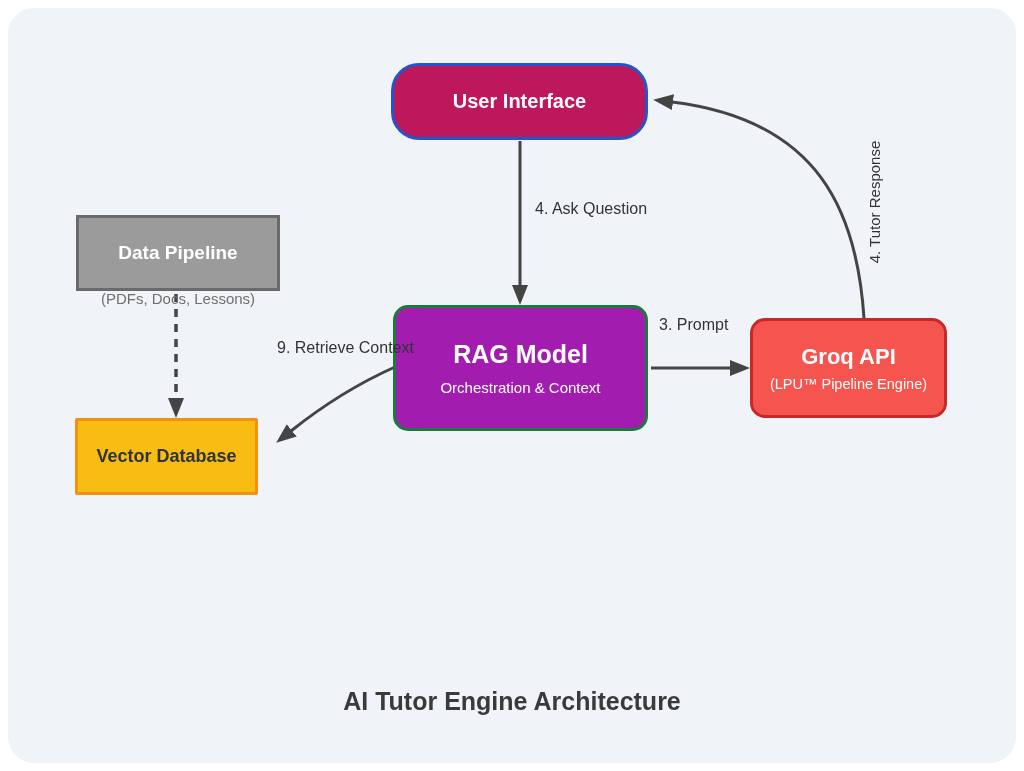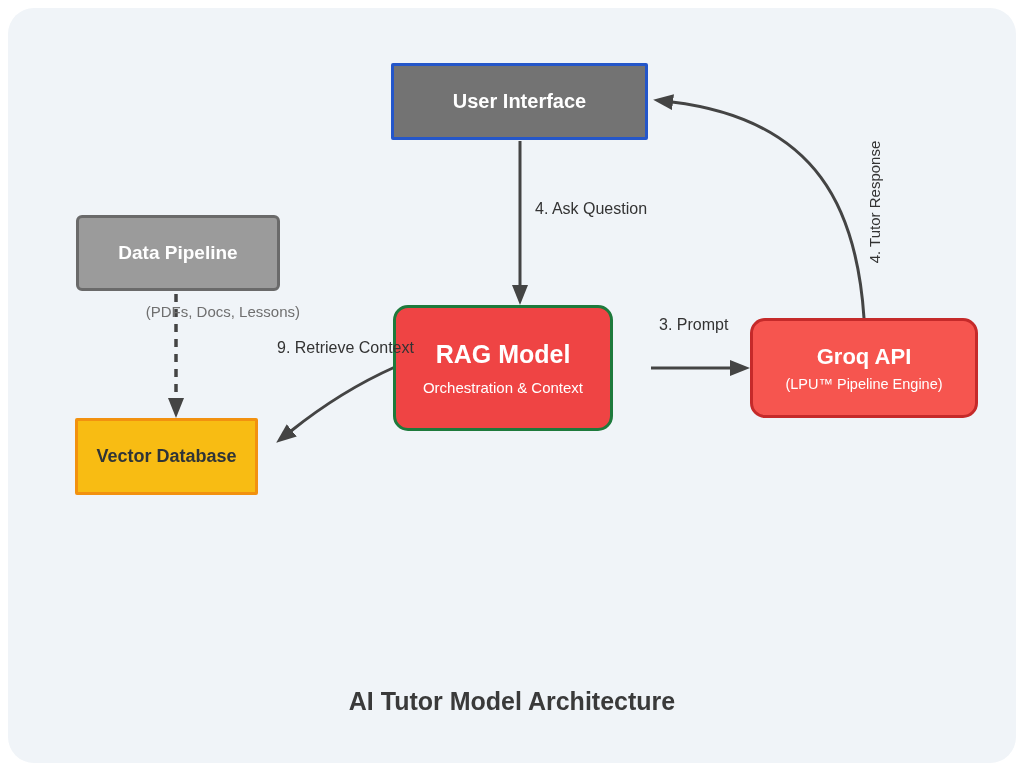--- a/index.html
+++ b/index.html
@@ -17,45 +17,45 @@
 
   .node {
     position: absolute; display: flex; flex-direction: column;
     align-items: center; justify-content: center; text-align: center;
     color: #ffffff; font-weight: bold;
   }
   .node .subtitle { font-weight: normal; }
 
   .node.user-interface {
     left: 383px; top: 55px; width: 257px; height: 77px;
-    background: #737373; border: 3px solid #2456C9; border-radius: 2px;
+    background: #be185d; border: 3px solid #2456C9; border-radius: 28px;
     font-size: 20px;
   }
   .node.data-pipeline {
     left: 68px; top: 207px; width: 204px; height: 76px;
-    background: #9B9B9B; border: 3px solid #6A6A6A; border-radius: 6px;
+    background: #9B9B9B; border: 3px solid #6A6A6A; border-radius: 0;
     font-size: 19px;
   }
   .pipeline-caption {
-    position: absolute; left: 48px; top: 295px; width: 244px;
-    text-align: right; font-size: 15px; color: #6F6F6F;
+    position: absolute; left: 48px; top: 282px; width: 244px;
+    text-align: center; font-size: 15px; color: #6F6F6F;
   }
   .node.vector-database {
     left: 67px; top: 410px; width: 183px; height: 77px;
     background: #F8BC13; border: 3px solid #F2910F; border-radius: 2px;
     color: #2F3437; font-size: 18px;
   }
   .node.rag-model {
-    left: 385px; top: 297px; width: 220px; height: 126px;
-    background: #ef4444; border: 3px solid #1E7A3C; border-radius: 15px;
+    left: 385px; top: 297px; width: 255px; height: 126px;
+    background: #a21caf; border: 3px solid #1E7A3C; border-radius: 15px;
     font-size: 25px;
   }
   .node.rag-model .subtitle { font-size: 15px; margin-top: 10px; }
   .node.groq-api {
-    left: 742px; top: 310px; width: 228px; height: 100px;
+    left: 742px; top: 310px; width: 197px; height: 100px;
     background: #F6554F; border: 3px solid #C52A2A; border-radius: 15px;
     font-size: 22px;
   }
   .node.groq-api .subtitle { font-size: 14.5px; margin-top: 6px; }
 
   .edge-label {
     position: absolute; font-size: 16px; color: #333333; white-space: nowrap;
   }
   .edge-label.ask-question { left: 527px; top: 192px; }
   .edge-label.retrieve-context { left: 269px; top: 331px; }
@@ -114,15 +114,15 @@
   <div class="node groq-api">
     <div class="title">Groq API</div>
     <div class="subtitle">(LPU™ Pipeline Engine)</div>
   </div>
 
   <div class="edge-label ask-question">4. Ask Question</div>
   <div class="edge-label retrieve-context">9. Retrieve Context</div>
   <div class="edge-label prompt">3. Prompt</div>
   <div class="edge-label tutor-response">4. Tutor Response</div>
 
-  <div class="diagram-title">AI Tutor Model Architecture</div>
+  <div class="diagram-title">AI Tutor Engine Architecture</div>
 
 </div>
 
 </body></html>

